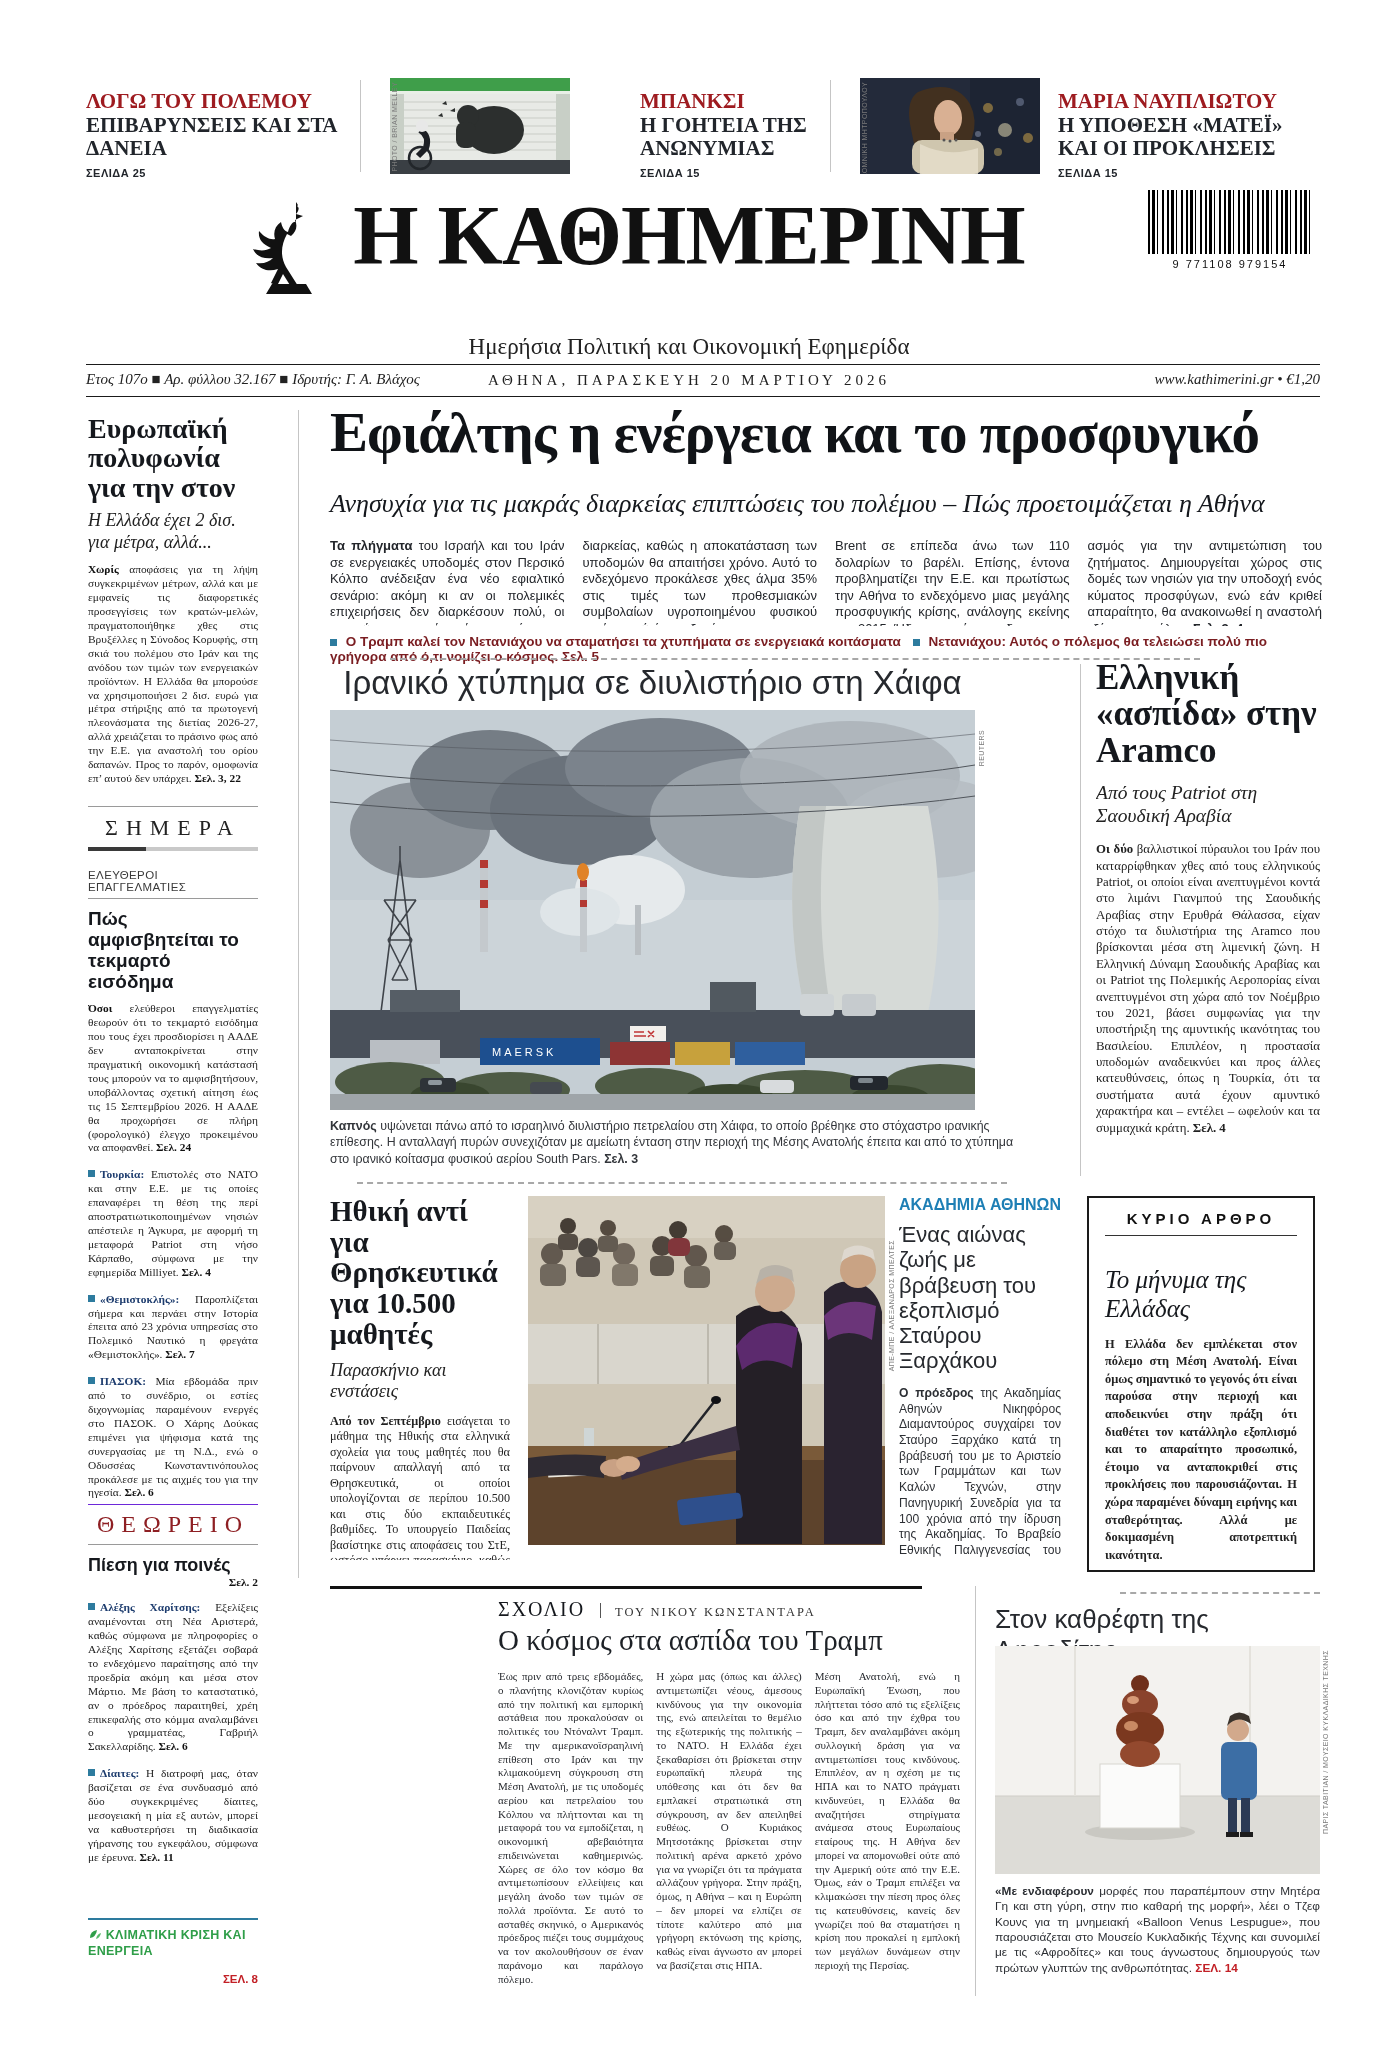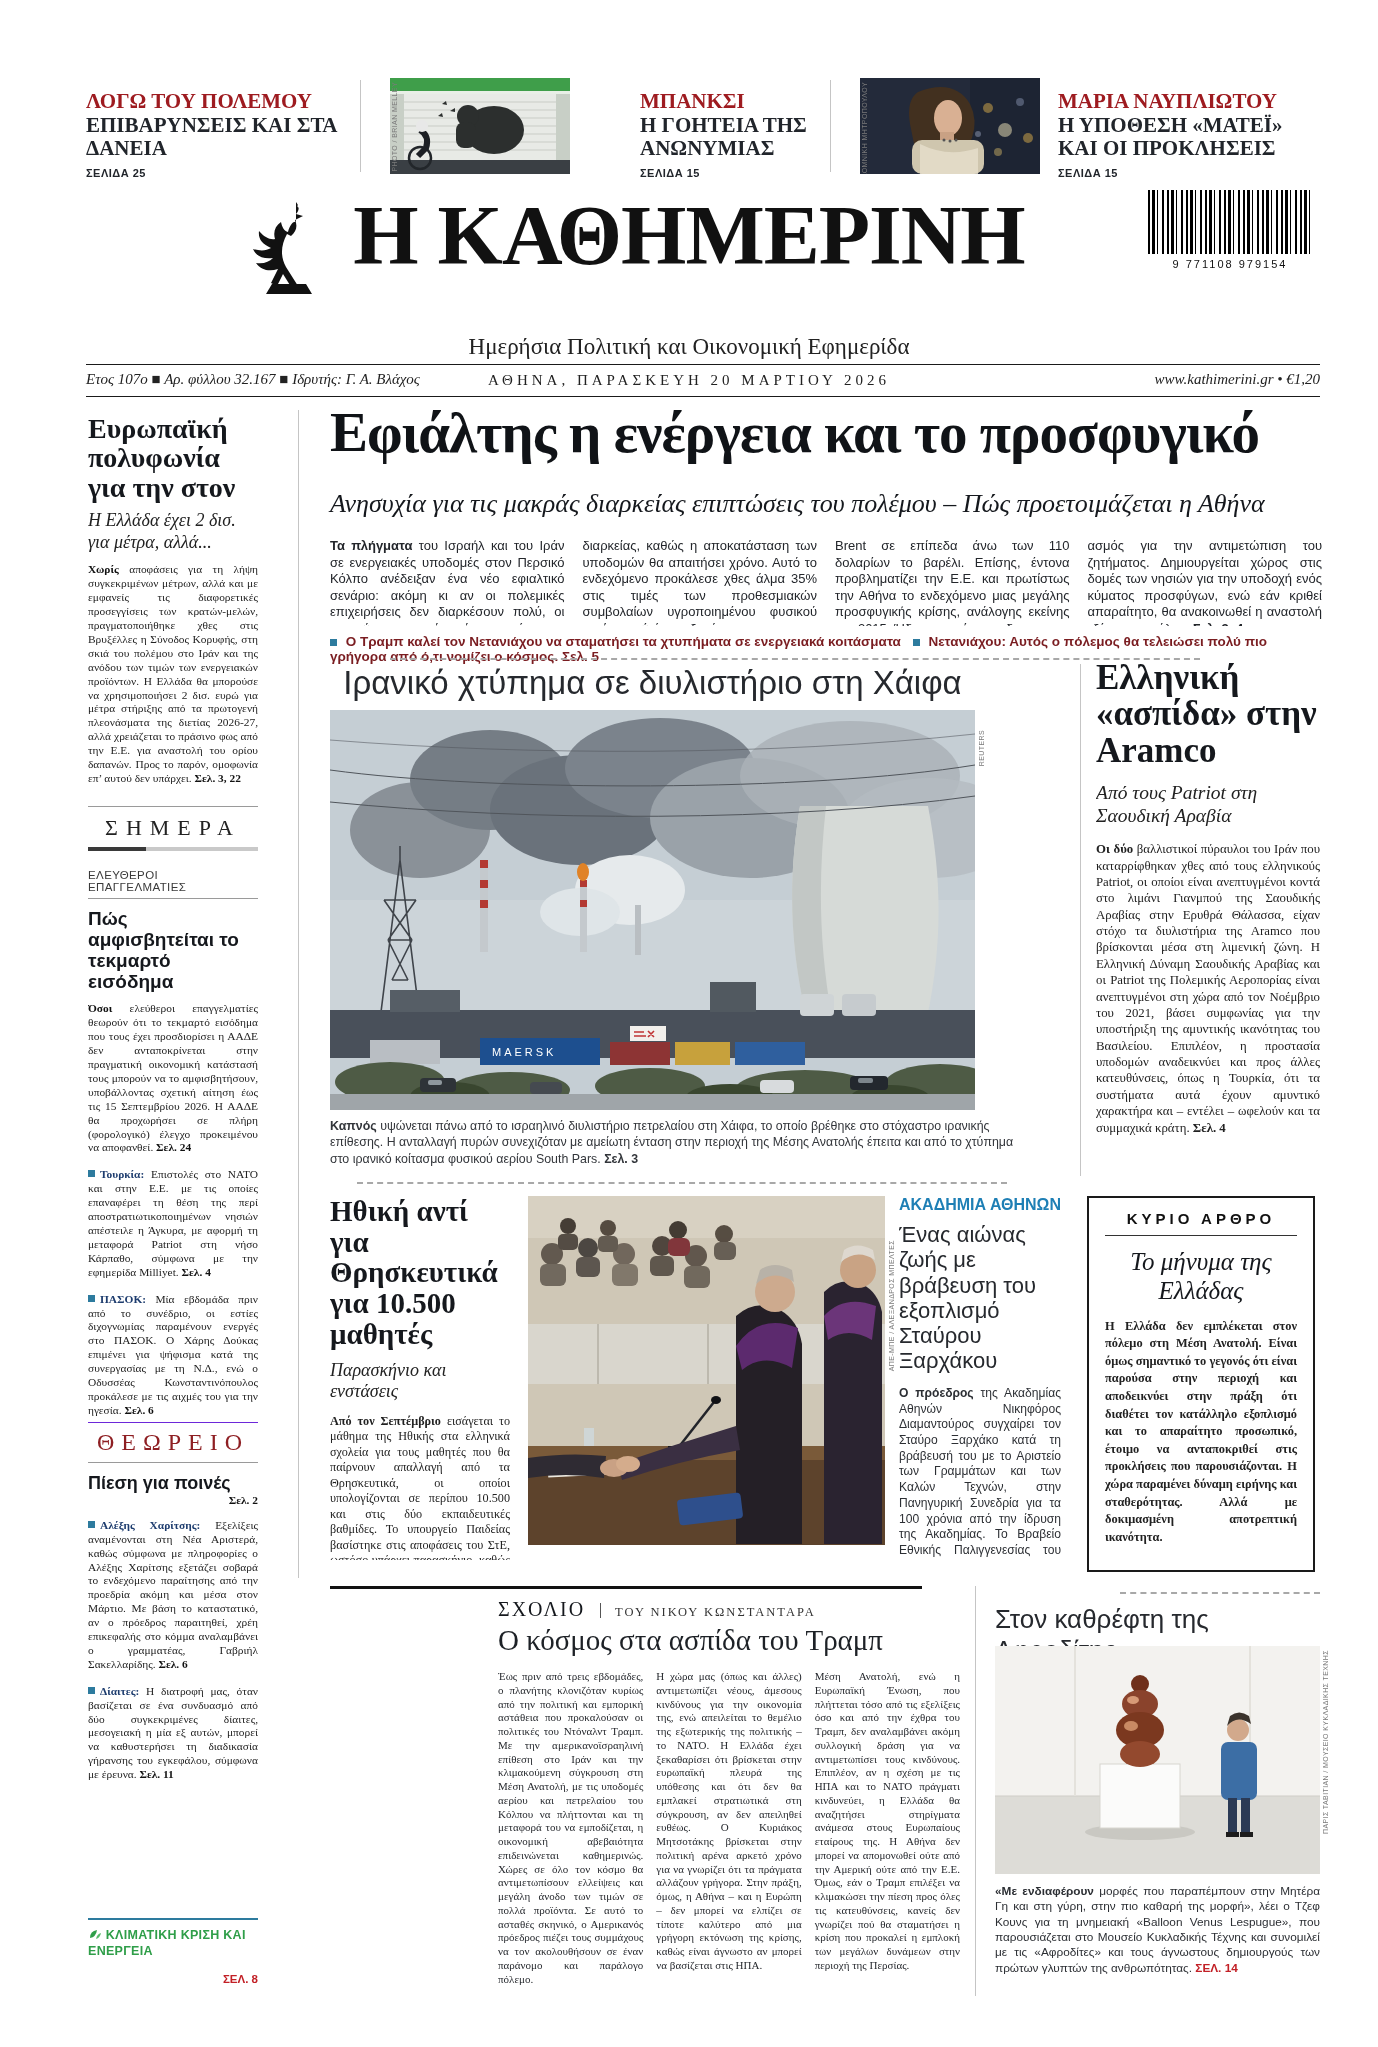--- a/index.html
+++ b/index.html
@@ -71,21 +71,21 @@
   .e-body{font-family:"Liberation Serif",serif;font-size:12.2px;line-height:1.27;text-align:justify;color:#222;margin-top:12px}
   #academy{position:absolute;left:899px;top:1196px;width:162px;height:364px;overflow:hidden}
   .ac-kick{font-size:16px;font-weight:bold;color:#1e7fb5}
   .ac-head{font-size:22px;line-height:1.15;color:#26292e;margin-top:8px}
   .ac-body{font-size:12.1px;line-height:1.3;color:#2c2f34;margin-top:12px;text-align:justify}
   #kyrio{position:absolute;left:1087px;top:1196px;width:228px;height:376px;border:2px solid #1a1a1a;
          box-sizing:border-box;padding:12px 16px;overflow:hidden}
   .k-label{font-size:15px;font-weight:bold;letter-spacing:4px;color:#111;text-align:center;
            border-bottom:1px solid #333;padding-bottom:8px}
   .k-head{font-family:"Liberation Serif",serif;font-style:italic;font-size:25px;line-height:1.15;
-          color:#15181d;text-align:center;margin-top:12px}
+          color:#15181d;margin-top:30px}
   .k-body{font-family:"Liberation Serif",serif;font-weight:bold;font-size:12.4px;line-height:1.42;
           text-align:justify;color:#222;margin-top:12px}
   #scholio-rule{position:absolute;left:330px;top:1586px;width:592px;height:3px;background:#111}
   #scholio-hdr{position:absolute;left:498px;top:1598px;width:460px;white-space:nowrap}
   .s-label{font-family:"Liberation Serif",serif;font-size:20px;letter-spacing:2px;color:#15181d}
   .s-div{display:inline-block;width:1px;height:15px;background:#555;margin:0 10px;vertical-align:-2px}
   .s-byline{font-family:"Liberation Serif",serif;font-size:12.5px;letter-spacing:2px;color:#333}
   #scholio-head{position:absolute;left:498px;top:1624px;width:460px;
       font-family:"Liberation Serif",serif;font-size:29px;color:#1d2averted126;color:#1d2126}
   #scholio-cols{position:absolute;left:498px;top:1670px;width:462px;display:flex;gap:13px;height:330px;overflow:hidden}
@@ -215,20 +215,25 @@
   <div class="sb-body">
     <span class="lead-b">Όσοι</span>
     <span>ελεύθεροι επαγγελματίες θεωρούν ότι το τεκμαρτό εισόδημα που τους έχει προσδιορίσει η ΑΑΔΕ δεν ανταποκρίνεται στην πραγματική οικονομική κατάστασή τους μπορούν να το αμφισβητήσουν, υποβάλλοντας σχετική αίτηση έως τις 15 Σεπτεμβρίου 2026. Η ΑΑΔΕ θα προχωρήσει σε πλήρη (φορολογικό) έλεγχο προκειμένου να αποφανθεί.</span>
     <span class="pref">Σελ. 24</span>
   </div>
 
   <div class="sb-item">
     <span class="sq"></span><span class="item-lead">Τουρκία:</span>
     <span>Επιστολές στο ΝΑΤΟ και στην Ε.Ε. με τις οποίες επαναφέρει τη θέση της περί αποστρατιωτικοποιημένων νησιών απέστειλε η Άγκυρα, με αφορμή τη μεταφορά Patriot στη νήσο Κάρπαθο, σύμφωνα με την εφημερίδα Milliyet.</span>
     <span class="pref">Σελ. 4</span>
+  </div>
+  <div class="sb-item">
+    <span class="sq"></span><span class="item-lead">«Θεμιστοκλής»:</span>
+    <span>Παροπλίζεται σήμερα και περνάει στην Ιστορία έπειτα από 23 χρόνια υπηρεσίας στο Πολεμικό Ναυτικό η φρεγάτα «Θεμιστοκλής».</span>
+    <span class="pref">Σελ. 7</span>
   </div>
   <div class="sb-item">
     <span class="sq"></span><span class="item-lead">ΠΑΣΟΚ:</span>
     <span>Μία εβδομάδα πριν από το συνέδριο, οι εστίες διχογνωμίας παραμένουν ενεργές στο ΠΑΣΟΚ. Ο Χάρης Δούκας επιμένει για ψήφισμα κατά της συνεργασίας με τη Ν.Δ., ενώ ο Οδυσσέας Κωνσταντινόπουλος προκάλεσε με τις αιχμές του για την ηγεσία.</span>
     <span class="pref">Σελ. 6</span>
   </div>
 
   <div class="theoreio">ΘΕΩΡΕΙΟ</div>
   <div class="poines">
     <span>Πίεση για ποινές</span>

